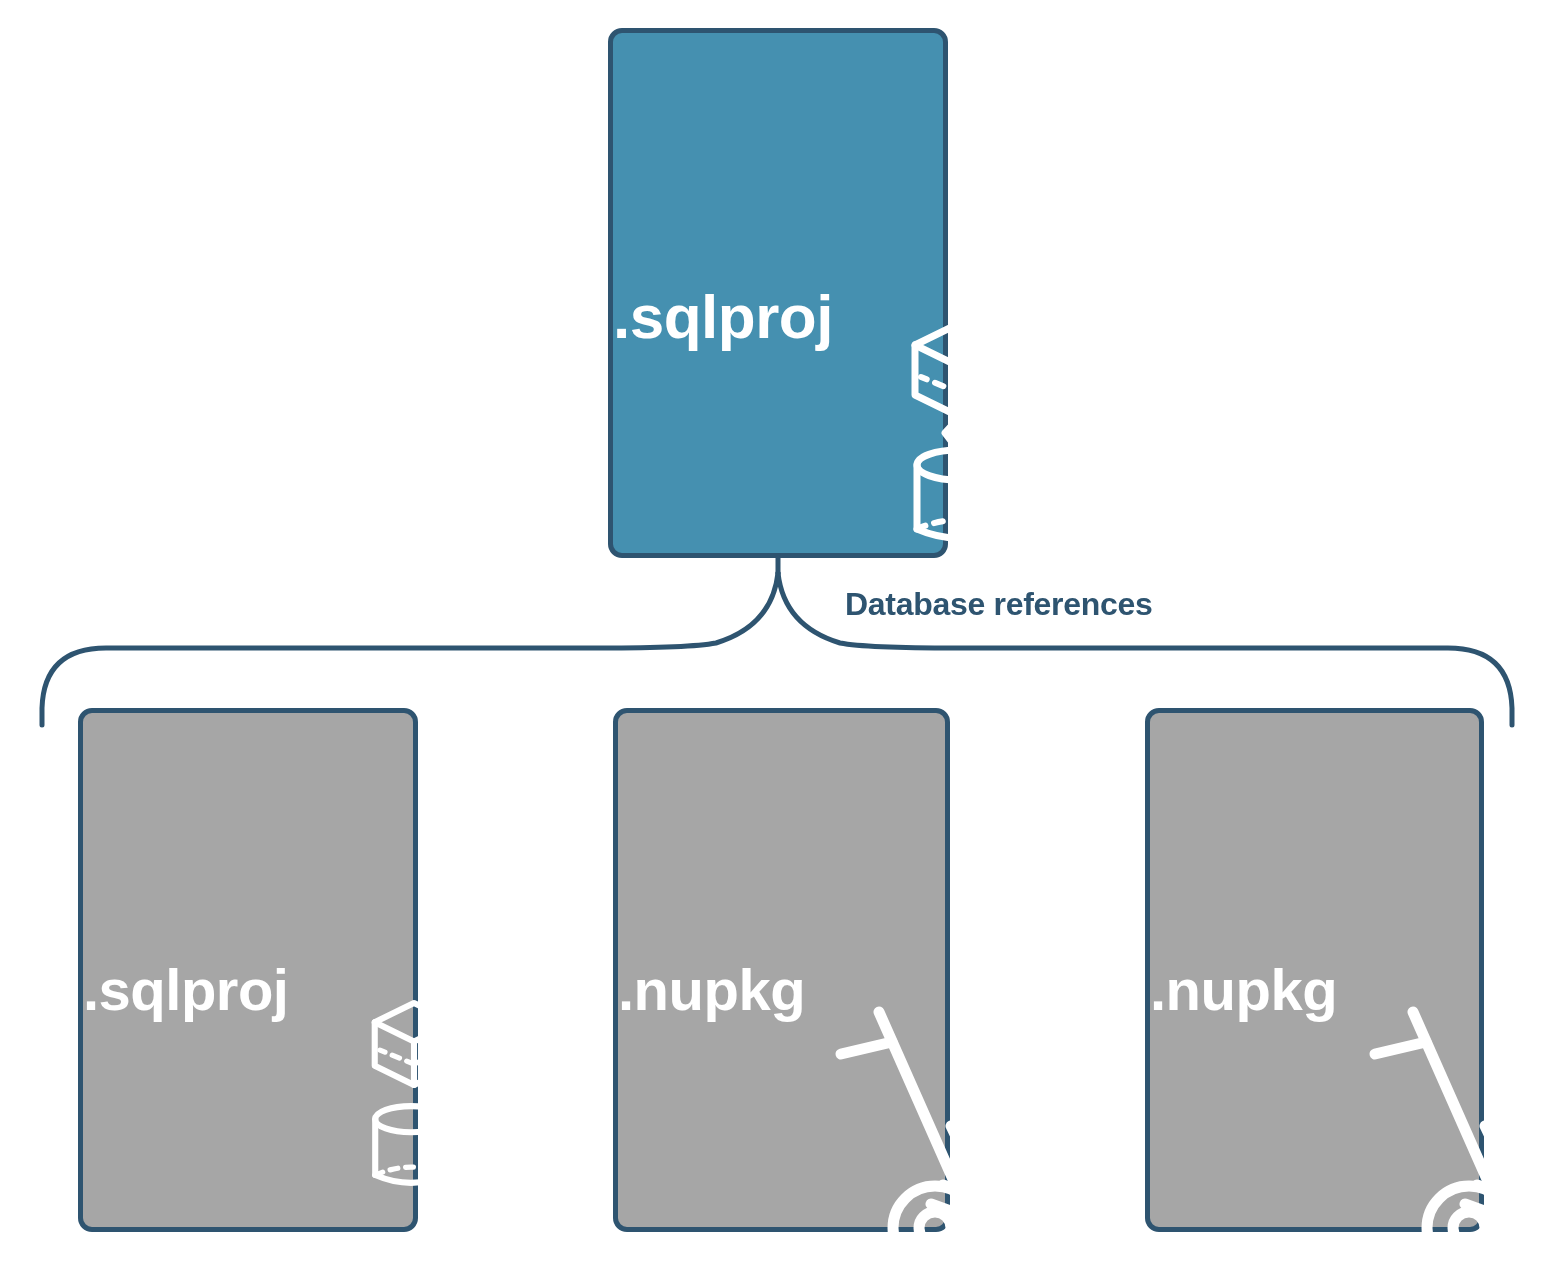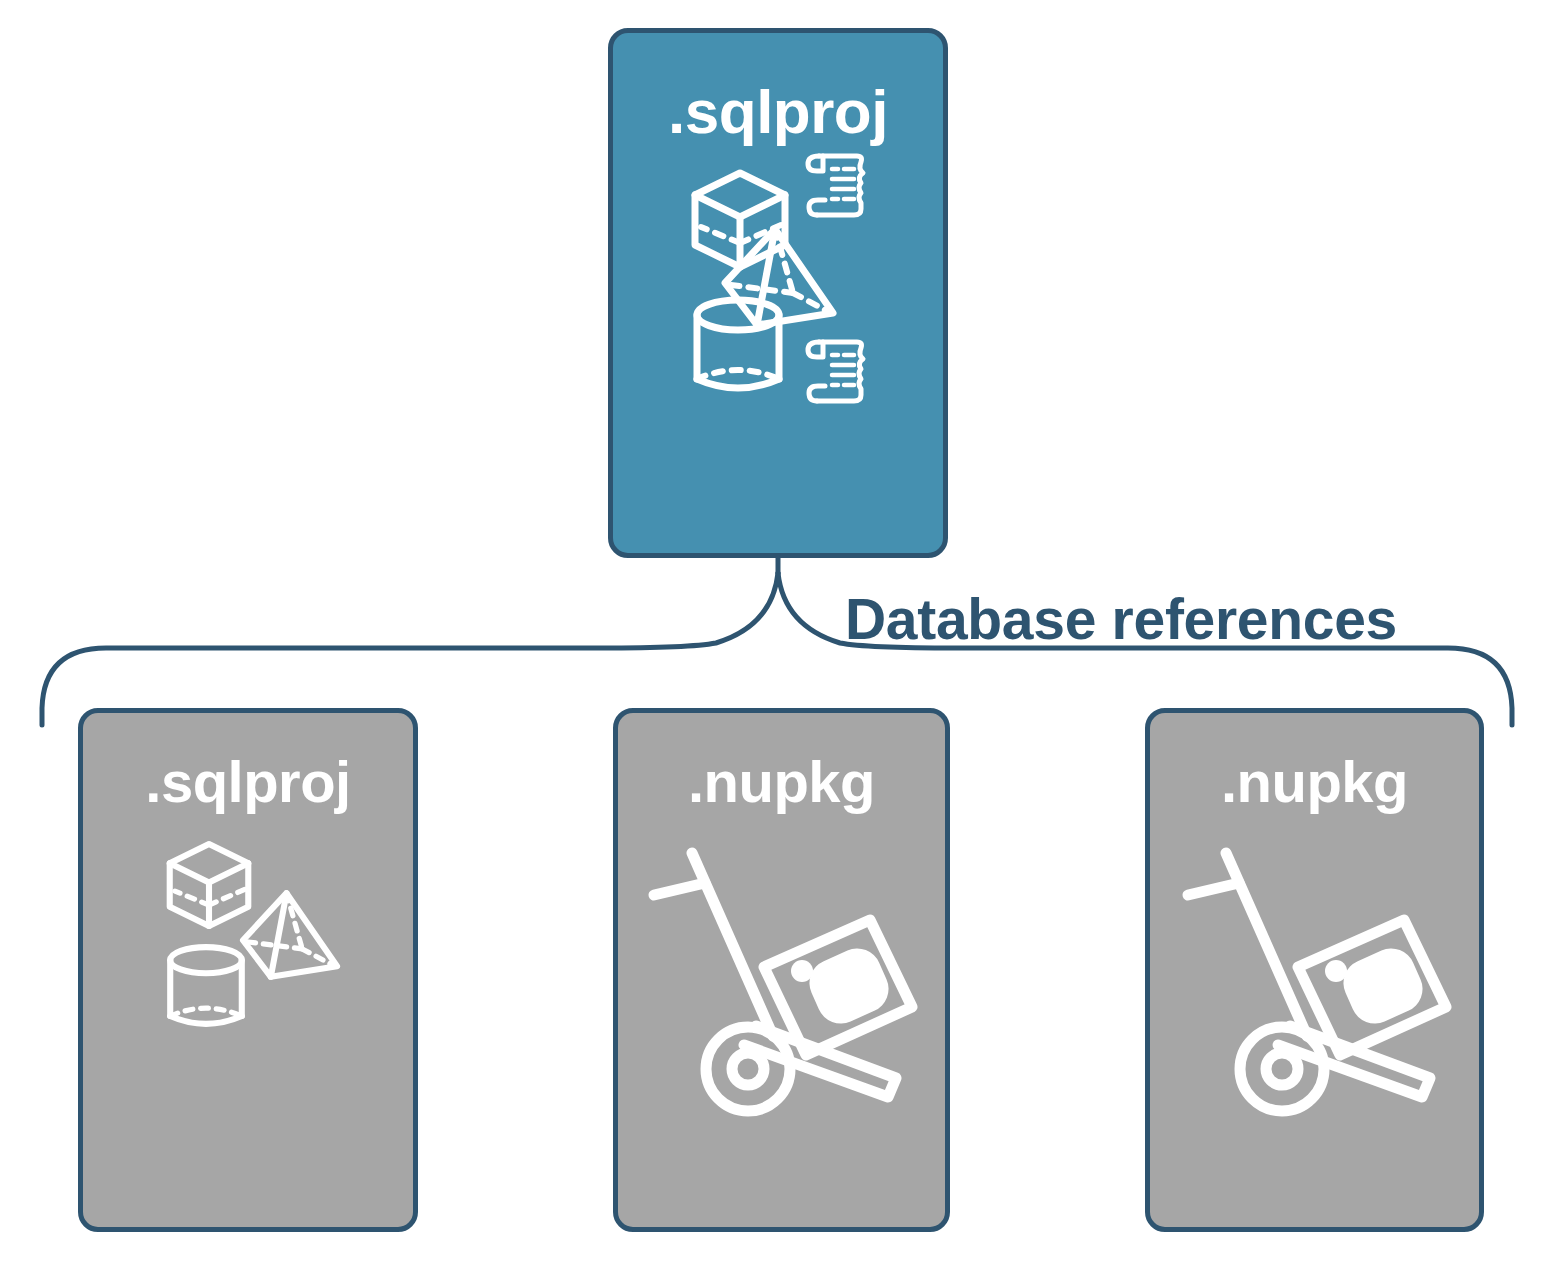--- a/index.html
+++ b/index.html
@@ -17,23 +17,22 @@
     height: 1274px;
     background: #ffffff;
     overflow: hidden;
   }
 
   
   .card {
     position: absolute;
     box-sizing: border-box;
     border: 5px solid #2e5470;
-    border-radius: 20px;
+    border-radius: 14px;
     display: flex;
-    flex-direction: column;
     align-items: center;
   }
   .card.blue  { background: #4590b0; }
   .card.gray  { background: #a6a6a6; }
 
   .card-title {
     color: #ffffff;
     font-weight: bold;
     letter-spacing: -0.5px;
     line-height: 1;
@@ -61,21 +60,21 @@
     left: 0; top: 540px;
     width: 1566px;
     height: 230px;
     overflow: visible;
     pointer-events: none;
   }
   #brace-label {
     position: absolute;
     left: 845px;
     top: 586px;
-    font-size: 57px;
+    font-size: 32px;
     font-weight: bold;
     color: #2e5470;
     letter-spacing: -0.3px;
     white-space: nowrap;
     user-select: none;
   }
 </style>
 </head>
 <body>
 

